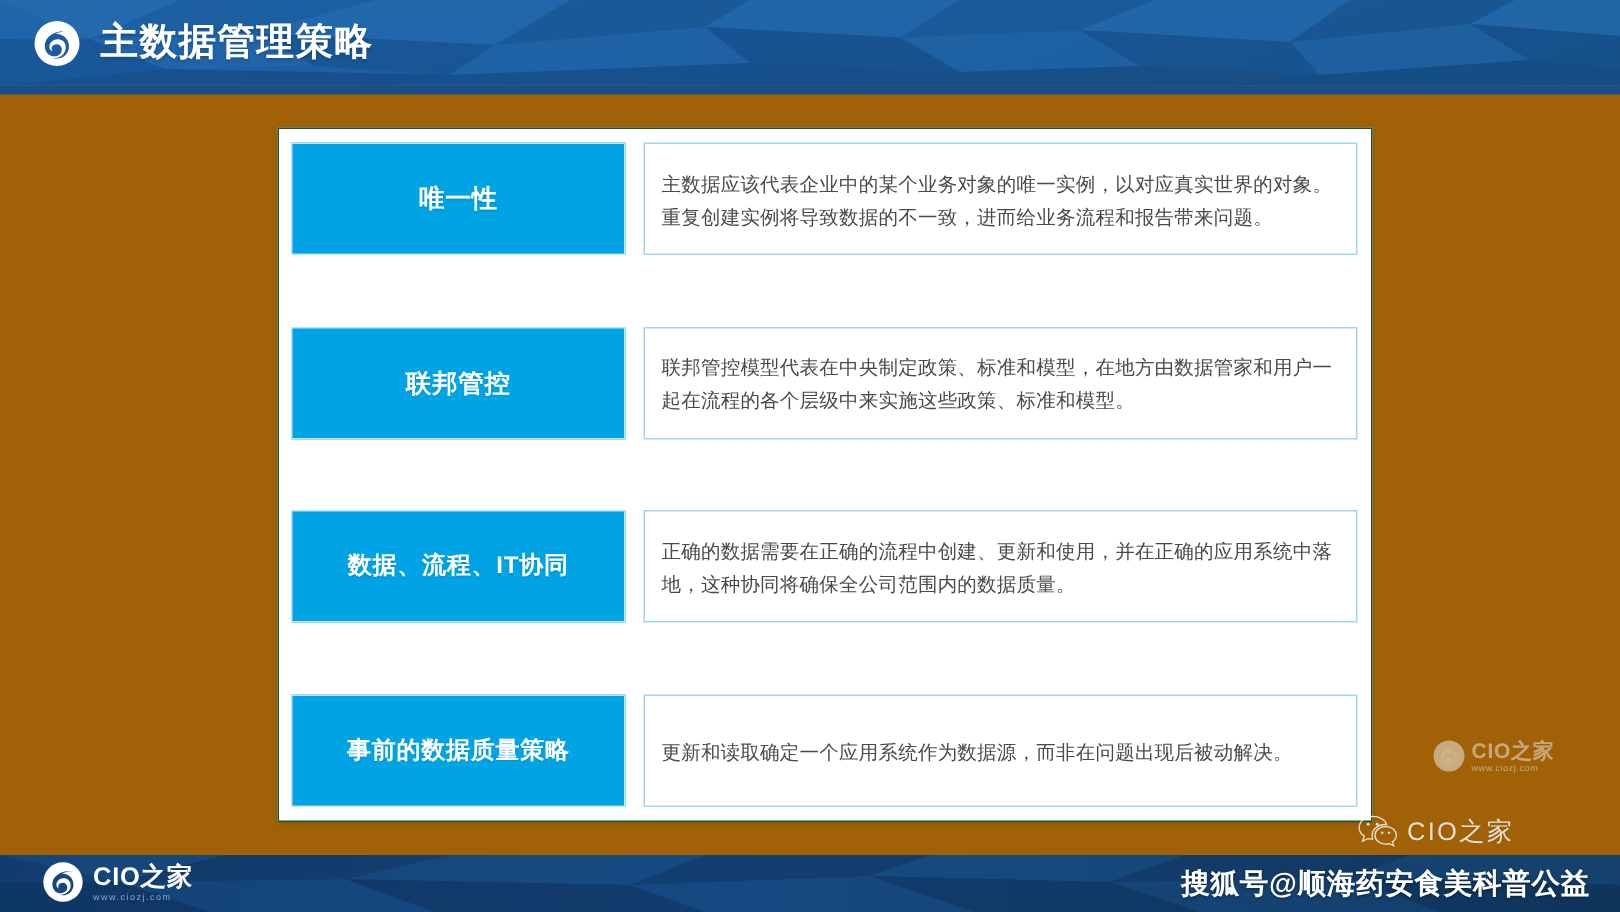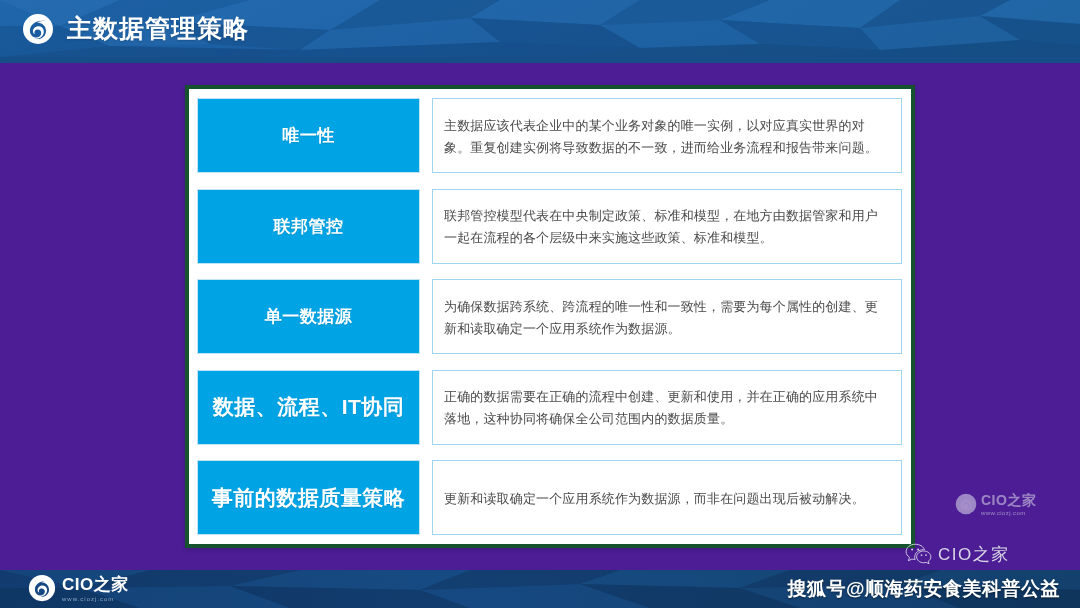--- a/index.html
+++ b/index.html
@@ -4,21 +4,21 @@
 <style>
   * { box-sizing: border-box; margin: 0; padding: 0; }
   html, body {
     width: 1080px; height: 608px;
     overflow: hidden;
     font-family: "Liberation Sans", "DejaVu Sans", sans-serif;
   }
   #slide {
     position: relative;
     width: 1080px; height: 608px;
-    background: #4c1d95;
+    background: #a16207;
     border-radius: 32px;
   }
 
   
   #header {
     position: absolute; left: 0; top: 0;
     width: 1080px; height: 57px;
     background: linear-gradient(160deg, #1f66ab 0%, #1a5c9f 40%, #17558f 100%);
     overflow: hidden;
   }
@@ -48,21 +48,21 @@
     line-height: 1;
     text-shadow: 0 1px 2px rgba(0,0,0,.18);
   }
 
   
   #card {
     position: absolute;
     left: 185px; top: 85px;
     width: 730px; height: 463px;
     background: #ffffff;
-    border: 4px solid #14532d;
+    border: 1px solid #14532d;
     box-shadow: 0 2px 5px rgba(0,0,0,.13), 0 0 1px rgba(0,0,0,.08);
     padding: 9px 9px 9px 8px;
   }
   #rows {
     display: flex;
     flex-direction: column;
     justify-content: space-between;
     height: 100%;
   }
   .row {
@@ -78,21 +78,21 @@
     display: flex;
     align-items: center;
     justify-content: center;
     text-align: center;
     font-weight: bold;
     font-size: 17px;
     letter-spacing: 0.5px;
     text-shadow: 0 1px 1px rgba(0,0,0,.10);
     padding: 0 6px;
   }
-  .row-label.wide-text { font-size: 21px; }
+  .row-label.wide-text { font-size: 16px; }
   .row-gap { flex: 0 0 12px; }
   .row-desc {
     flex: 1 1 auto;
     background: #ffffff;
     border: 1px solid #9ed5f0;
     display: flex;
     align-items: center;
     padding: 4px 13px 2px 11px;
     color: #4a4a4a;
     font-size: 13px;
@@ -227,25 +227,20 @@
         <div class="row-gap"></div>
         <div class="row-desc">主数据应该代表企业中的某个业务对象的唯一实例，以对应真实世界的对象。重复创建实例将导致数据的不一致，进而给业务流程和报告带来问题。</div>
       </div>
 
       <div class="row">
         <div class="row-label">联邦管控</div>
         <div class="row-gap"></div>
         <div class="row-desc">联邦管控模型代表在中央制定政策、标准和模型，在地方由数据管家和用户一起在流程的各个层级中来实施这些政策、标准和模型。</div>
       </div>
 
-      <div class="row">
-        <div class="row-label">单一数据源</div>
-        <div class="row-gap"></div>
-        <div class="row-desc">为确保数据跨系统、跨流程的唯一性和一致性，需要为每个属性的创建、更新和读取确定一个应用系统作为数据源。</div>
-      </div>
 
       <div class="row">
         <div class="row-label wide-text">数据、流程、IT协同</div>
         <div class="row-gap"></div>
         <div class="row-desc">正确的数据需要在正确的流程中创建、更新和使用，并在正确的应用系统中落地，这种协同将确保全公司范围内的数据质量。</div>
       </div>
 
       <div class="row">
         <div class="row-label wide-text">事前的数据质量策略</div>
         <div class="row-gap"></div>

